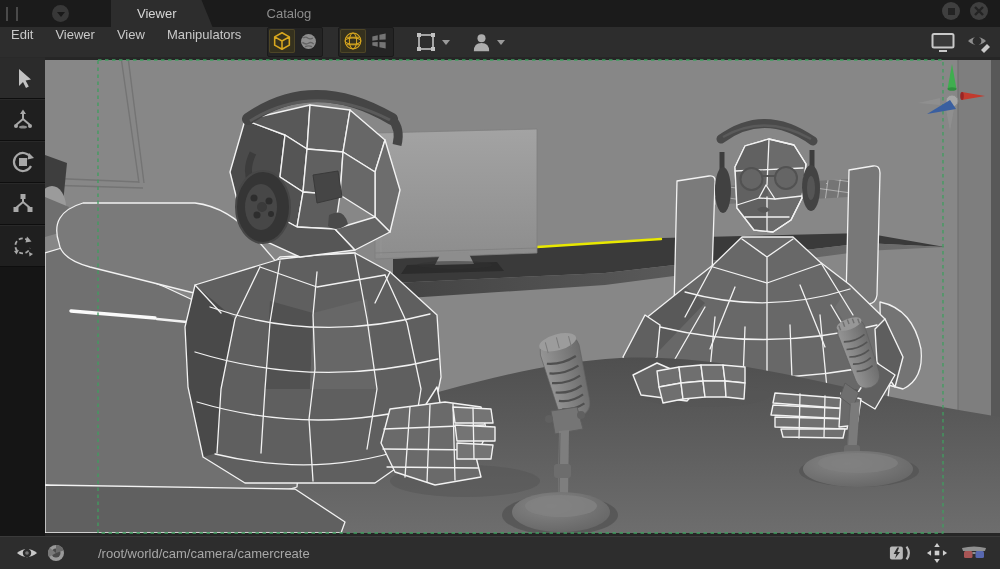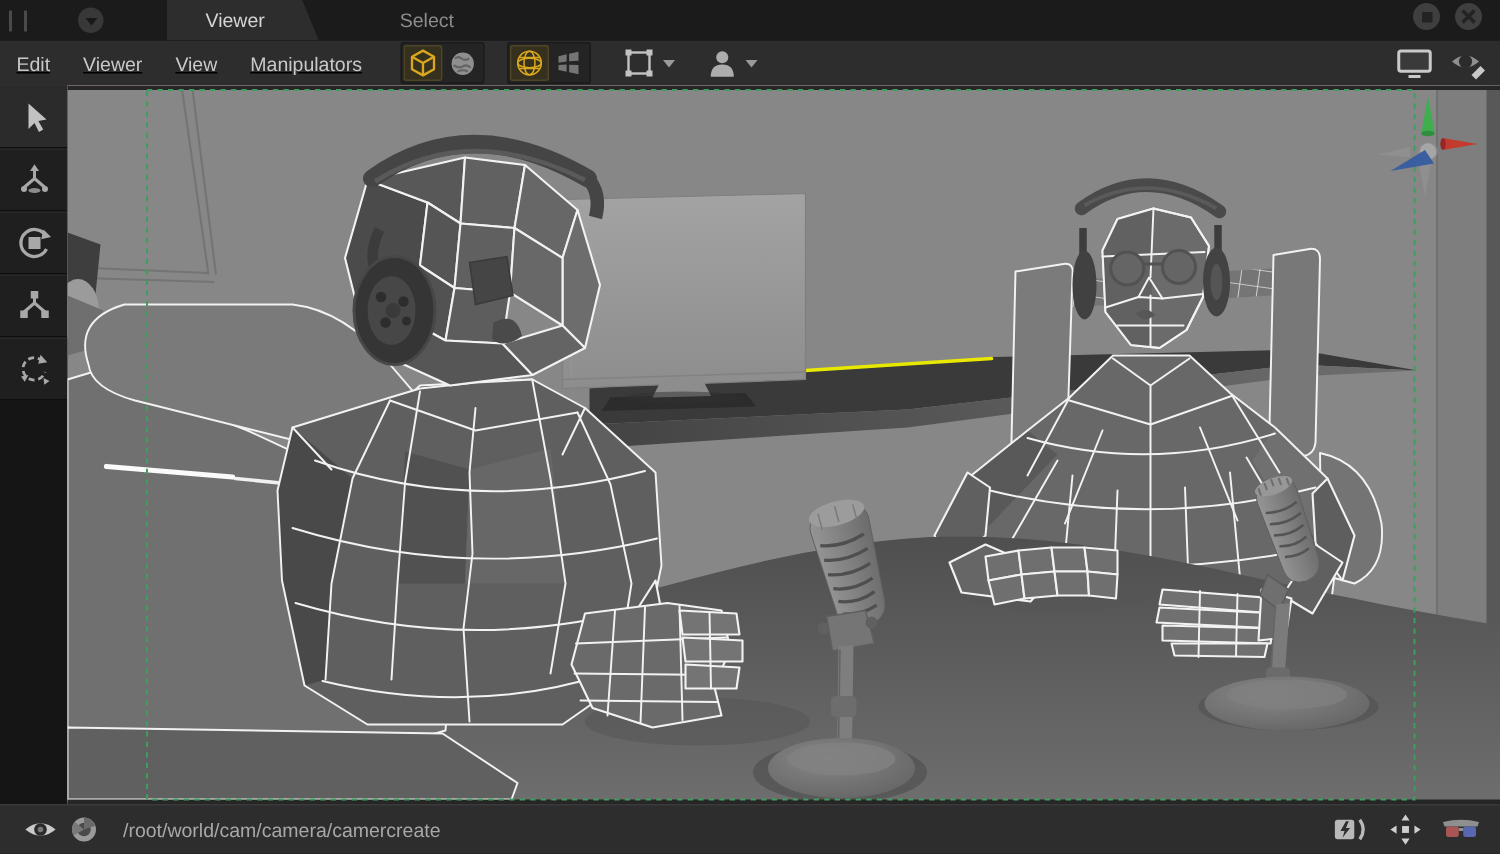--- a/index.html
+++ b/index.html
@@ -13,40 +13,40 @@
   
   .tabbar{height:27px;display:flex;align-items:center;background:var(--tabbar-dark);position:relative;gap:28px;}
   .drag-handle{width:8px;height:14px;margin:0 6px 0 6px;border-left:2px solid #4a4a4a;border-right:2px solid #4a4a4a;}
   .circle-btn{width:17px;height:17px;border-radius:50%;background:#383838;display:flex;align-items:center;justify-content:center;margin-right:14px;}
   .tab{height:27px;line-height:27px;font-size:13px;padding:0 26px;color:#8d8d8d;white-space:nowrap;}
   .tab.active{background:var(--panel-dark);color:#d6d6d6;padding-right:36px;
               clip-path:polygon(0 0,calc(100% - 11px) 0,100% 100%,0 100%);}
   .tabbar-right{position:absolute;right:12px;top:2px;display:flex;gap:10px;}
   .winbtn{width:18px;height:18px;border-radius:50%;background:#3f3f3f;display:flex;align-items:center;justify-content:center;}
   
-  .menubar{height:30px;background:var(--panel-dark);display:flex;align-items:center;border-bottom:1px solid #fca5a5;text-decoration:underline;}
+  .menubar{height:30px;background:var(--panel-dark);display:flex;border-bottom:1px solid #fca5a5;}
   .menu-item{padding:0 11px;font-size:13px;color:#c9c9c9;}
   .tbgroup{display:flex;background:#242424;border:1px solid #1a1a1a;border-radius:2px;margin-left:15px;padding:1px;}
   .tbbtn{width:26px;height:24px;display:flex;align-items:center;justify-content:center;border-radius:2px;}
   .tbbtn.active{background:#35311e;box-shadow:inset 0 0 0 1px #4d4526;}
   .tb-solo{display:flex;align-items:center;margin-left:20px;}
   .caret{width:0;height:0;border-left:4px solid transparent;border-right:4px solid transparent;border-top:5px solid #9a9a9a;margin-left:4px;}
   .menubar-right{margin-left:auto;display:flex;align-items:center;gap:10px;margin-right:8px;}
   
   .bodyrow{position:absolute;top:57px;left:0;right:0;bottom:32px;display:flex;}
   .sidebar{width:45px;background:#151515;display:flex;flex-direction:column;}
   .tool{width:45px;height:40px;display:flex;align-items:center;justify-content:center;background:#1f1f1f;
         border-bottom:1px solid #0e0e0e;border-top:1px solid #292929;}
   .tool.active{background:#2b2b2b;}
   .viewport{flex:1;position:relative;background:var(--viewport-gray);box-shadow:inset 0 0 0 1px #242424;}
   .scene{position:absolute;inset:0;width:100%;height:100%;display:block;}
   
   .statusbar{position:absolute;bottom:0;left:0;right:0;height:32px;background:var(--panel-dark);
              display:flex;align-items:center;border-top:1px solid #3a3a3a;}
-  .statusbar .path{font-size:13px;color:#a8a8a8;margin-left:8px;}
+  .statusbar .path{font-size:13px;color:#a8a8a8;margin-left:24px;}
   .status-left{display:flex;align-items:center;gap:9px;margin-left:16px;}
   .status-right{margin-left:auto;display:flex;align-items:center;gap:13px;margin-right:13px;}
   
   .wf{fill:none;stroke:var(--wireframe-white);stroke-width:1.3;stroke-linejoin:round;stroke-linecap:round;}
   .wfp{stroke:var(--wireframe-white);stroke-width:1.4;stroke-linejoin:round;}
   .gate{fill:none;stroke:var(--gate-green);stroke-width:1.3;stroke-dasharray:3.5 3.5;}
   .yellow-edge{stroke:var(--selected-edge-yellow);stroke-width:2.4;stroke-linecap:round;}
   .ax-g{fill:var(--axis-green);} .ax-r{fill:var(--axis-red);} .ax-b{fill:var(--axis-blue);}
   .acc-s{stroke:var(--accent-yellow);}
 </style>
@@ -56,21 +56,21 @@
 <div class="app">
 
   <div class="tabbar">
     <div class="drag-handle"></div>
     <div class="circle-btn">
       <svg width="10" height="10" viewBox="0 0 10 10">
           <path d="M1,3 L5,8 L9,3 Z" fill="#191919"></path>
         </svg>
     </div>
     <div class="tab active">Viewer</div>
-    <div class="tab">Select</div>
+    <div class="tab">Catalog</div>
     <div class="tabbar-right">
       <div class="winbtn">
         <svg width="9" height="9" viewBox="0 0 9 9">
             <rect x="1" y="1" width="7" height="7" fill="#232323"></rect>
           </svg>
       </div>
       <div class="winbtn">
         <svg width="10" height="10" viewBox="0 0 10 10">
             <path d="M1,1 L9,9 M9,1 L1,9" stroke="#232323" stroke-width="2.4"></path>
           </svg>

